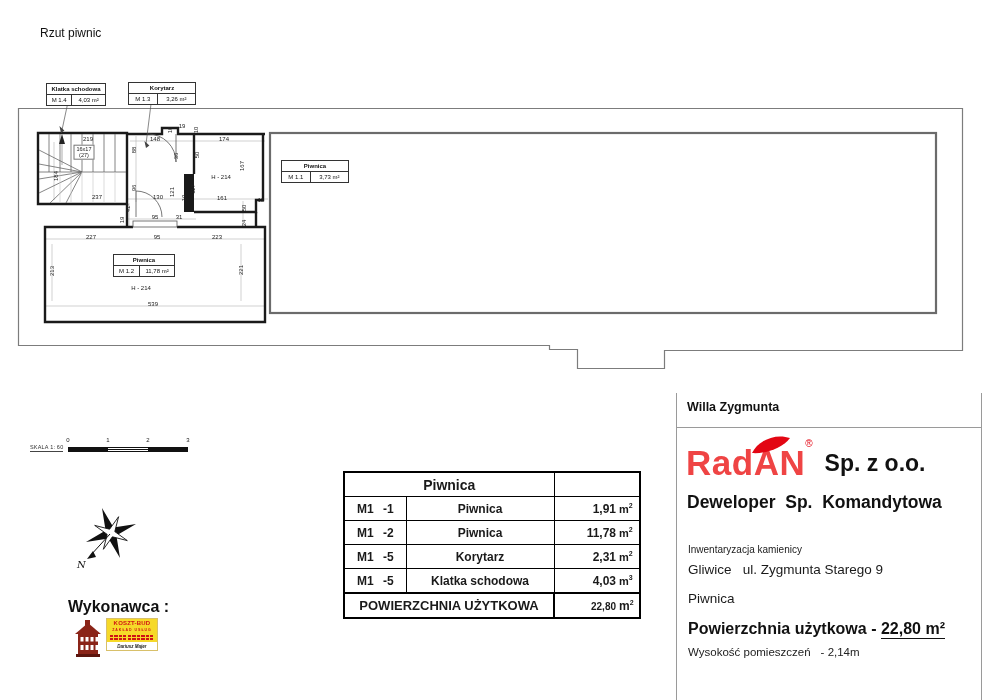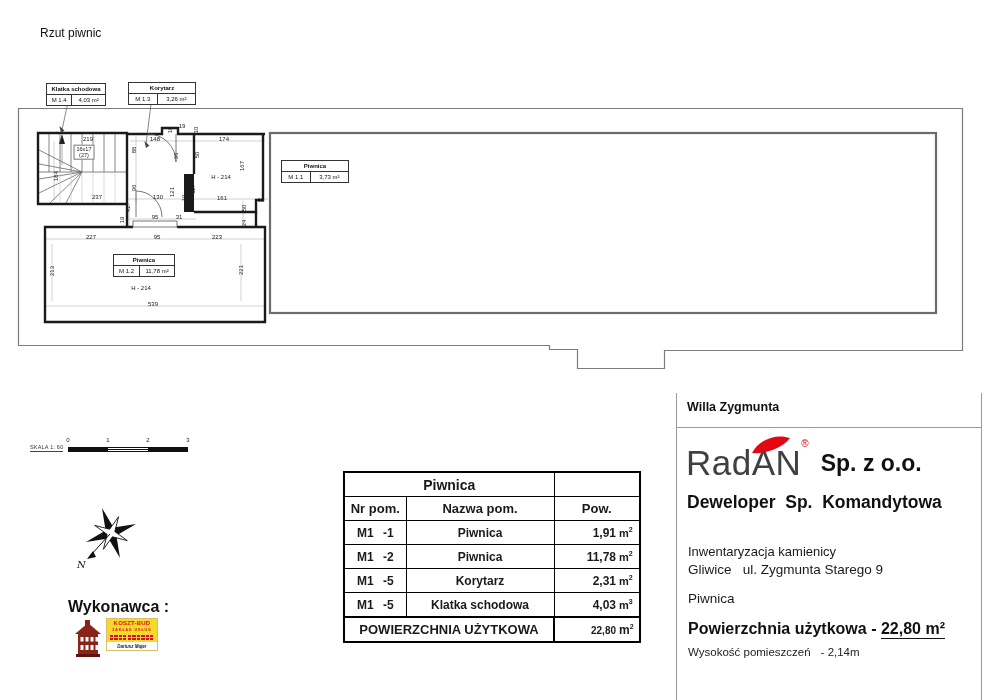--- a/index.html
+++ b/index.html
@@ -85,26 +85,26 @@
   #room-table tfoot .c-pow .val{font-size:10px}
   #room-table tfoot .unit{font-size:12px}
 
   
   .tb-line{background:#9a9a9a}
   #tb-vline{left:676px;top:393px;width:1px;height:307px}
   #tb-vline2{left:981px;top:393px;width:1px;height:307px}
   #tb-hline{left:676px;top:427px;width:305px;height:1px}
   #tb-project{left:687px;top:400px;font-size:12.5px;font-weight:bold;color:#111}
   #tb-brand{left:686px;top:437px;height:52px;white-space:nowrap}
-  .brand-text{font-size:35px;font-weight:normal;color:#404040;letter-spacing:.5px;position:relative;display:inline-block;line-height:52px}
+  .brand-text{font-size:35px;font-weight:bold;color:#ef4444;letter-spacing:.5px;position:relative;display:inline-block;line-height:52px}
   .brand-leaf{position:absolute;left:64px;top:-1px}
   .brand-reg{color:#e30613;font-size:10px;vertical-align:28px}
   .brand-suffix{font-size:23px;font-weight:bold;color:#111;margin-left:12px;vertical-align:4px}
   #tb-company{left:687px;top:492px;font-size:17.5px;font-weight:bold;color:#111}
-  #tb-line1{left:688px;top:544px;font-size:13px}
+  #tb-line1{left:688px;top:544px;font-size:10px}
   #tb-line2{left:688px;top:562px;font-size:13.5px}
   #tb-line3{left:688px;top:591px;font-size:13.5px}
   #tb-area{left:688px;top:620px;font-size:16px;font-weight:bold;color:#111}
   #tb-area .tb-area-value{border-bottom:1.5px solid #111;padding-bottom:1px}
   #tb-height{left:688px;top:646px;font-size:11.5px;color:#222}
   #tb-height .tb-height-value{margin-left:10px}
 </style>
 </head>
 <body>
 
@@ -313,25 +313,20 @@
   <colgroup>
       <col class="col-nr">
       <col class="col-name">
       <col class="col-pow">
     </colgroup>
   <thead>
     <tr>
       <th colspan="2" class="t-title">Piwnica</th>
       <th></th>
     </tr>
-    <tr class="t-head">
-      <th>Nr pom.</th>
-      <th>Nazwa  pom.</th>
-      <th>Pow.</th>
-    </tr>
   </thead>
   <tbody>
     <tr>
         <td class="c-nr">M1 -1</td>
         <td class="c-name">Piwnica</td>
         <td class="c-pow"><span class="val">1,91</span><span class="unit"><span>m</span><sup>2</sup></span></td>
       </tr>
       <tr>
         <td class="c-nr">M1 -2</td>
         <td class="c-name">Piwnica</td>

